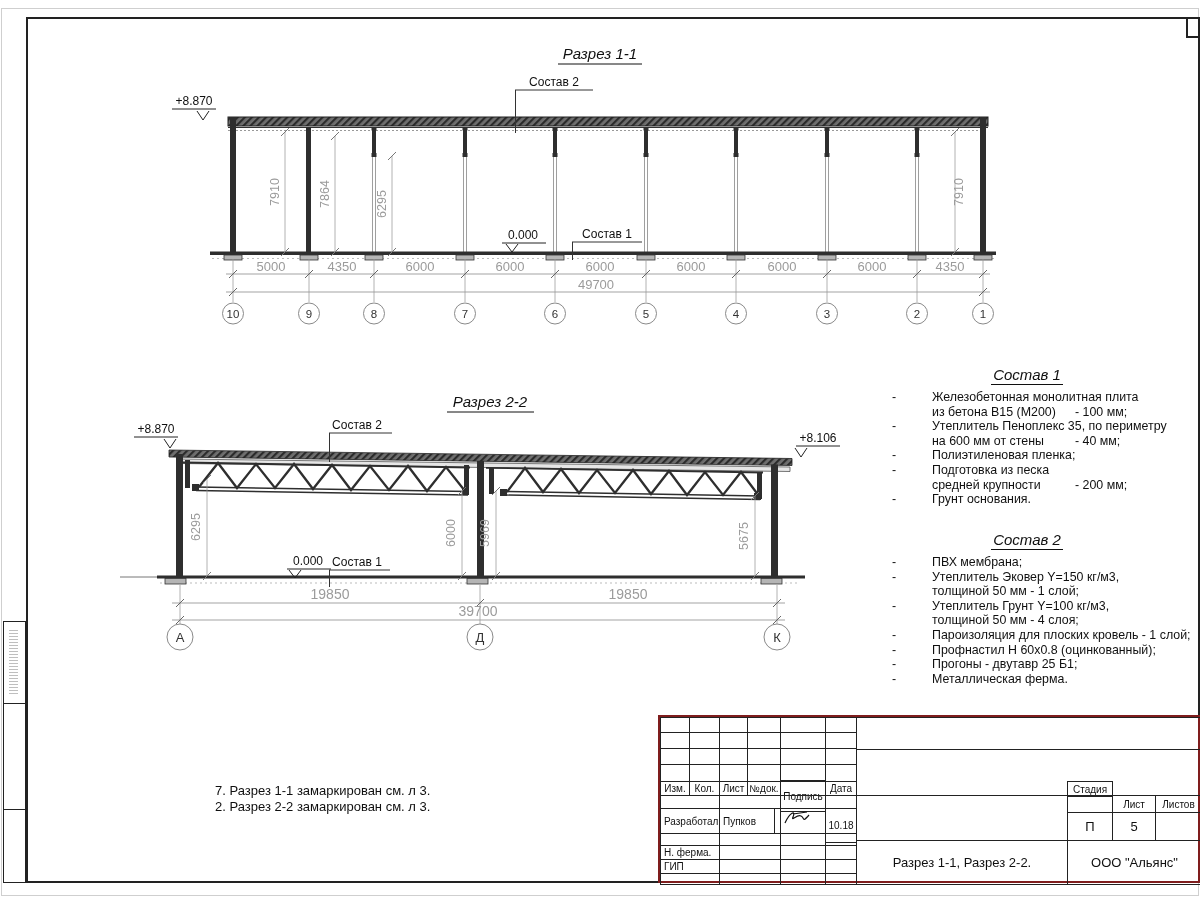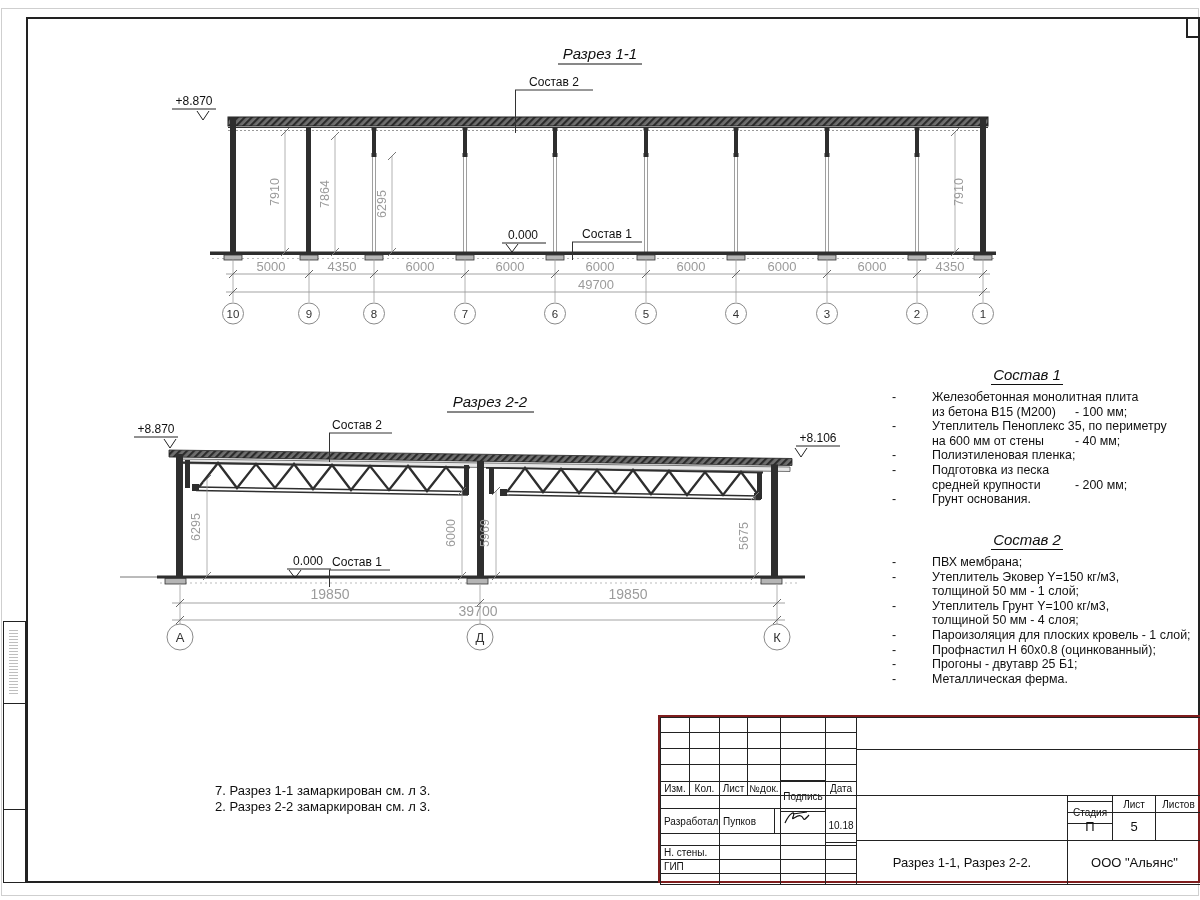--- a/index.html
+++ b/index.html
@@ -441,37 +441,37 @@
     <div class="tc" style="left:120px;top:91px;width:46px;height:26px">
       <svg width="38" height="18" viewBox="0 0 38 18">
         <path d="M4,14 C9,3 15,1 12,8 C10,13 16,5 20,7 C24,9 21,14 28,6 M12,5 L26,3" fill="none" stroke="#111" stroke-width="1.2"></path>
       </svg>
     </div>
     <div class="tc" style="left:165px;top:91px;width:32px;height:35px">10.18</div>
     <div class="tc" style="left:0;top:116px;width:60px;height:13px"></div>
     <div class="tc" style="left:59px;top:116px;width:62px;height:13px"></div>
     <div class="tc" style="left:120px;top:116px;width:46px;height:13px"></div>
     <div class="tc" style="left:165px;top:116px;width:32px;height:13px"></div>
-    <div class="tc lft" style="left:0;top:128px;width:60px;height:15px">Н. стены.</div>
+    <div class="tc lft" style="left:0;top:128px;width:60px;height:15px">Н. ферма.</div>
     <div class="tc" style="left:59px;top:128px;width:62px;height:15px"></div>
     <div class="tc" style="left:120px;top:128px;width:46px;height:15px"></div>
     <div class="tc" style="left:165px;top:128px;width:32px;height:15px"></div>
     <div class="tc lft" style="left:0;top:142px;width:60px;height:15px">ГИП</div>
     <div class="tc" style="left:59px;top:142px;width:62px;height:15px"></div>
     <div class="tc" style="left:120px;top:142px;width:46px;height:15px"></div>
     <div class="tc" style="left:165px;top:142px;width:32px;height:15px"></div>
     <div class="tc" style="left:0;top:156px;width:60px;height:12px"></div>
     <div class="tc" style="left:59px;top:156px;width:62px;height:12px"></div>
     <div class="tc" style="left:120px;top:156px;width:46px;height:12px"></div>
     <div class="tc" style="left:165px;top:156px;width:32px;height:12px"></div>
 
     <div class="tc" style="left:196px;top:0;width:346px;height:33px"></div>
     <div class="tc" style="left:196px;top:32px;width:346px;height:47px"></div>
     <div class="tc" style="left:196px;top:78px;width:212px;height:46px"></div>
-    <div class="tc" style="left:407px;top:84px;width:46px;height:23px">Стадия</div>
+    <div class="tc" style="left:407px;top:64px;width:46px;height:16px">Стадия</div>
     <div class="tc" style="left:452px;top:78px;width:44px;height:18px">Лист</div>
     <div class="tc" style="left:495px;top:78px;width:47px;height:18px">Листов</div>
     <div class="tc big" style="left:407px;top:95px;width:46px;height:29px">П</div>
     <div class="tc big" style="left:452px;top:95px;width:44px;height:29px">5</div>
     <div class="tc big" style="left:495px;top:95px;width:47px;height:29px"></div>
     <div class="tc big" style="left:196px;top:123px;width:212px;height:45px">Разрез 1-1, Разрез 2-2.</div>
     <div class="tc big" style="left:407px;top:123px;width:135px;height:45px">ООО "Альянс"</div>
   </div>
 
 </div>

